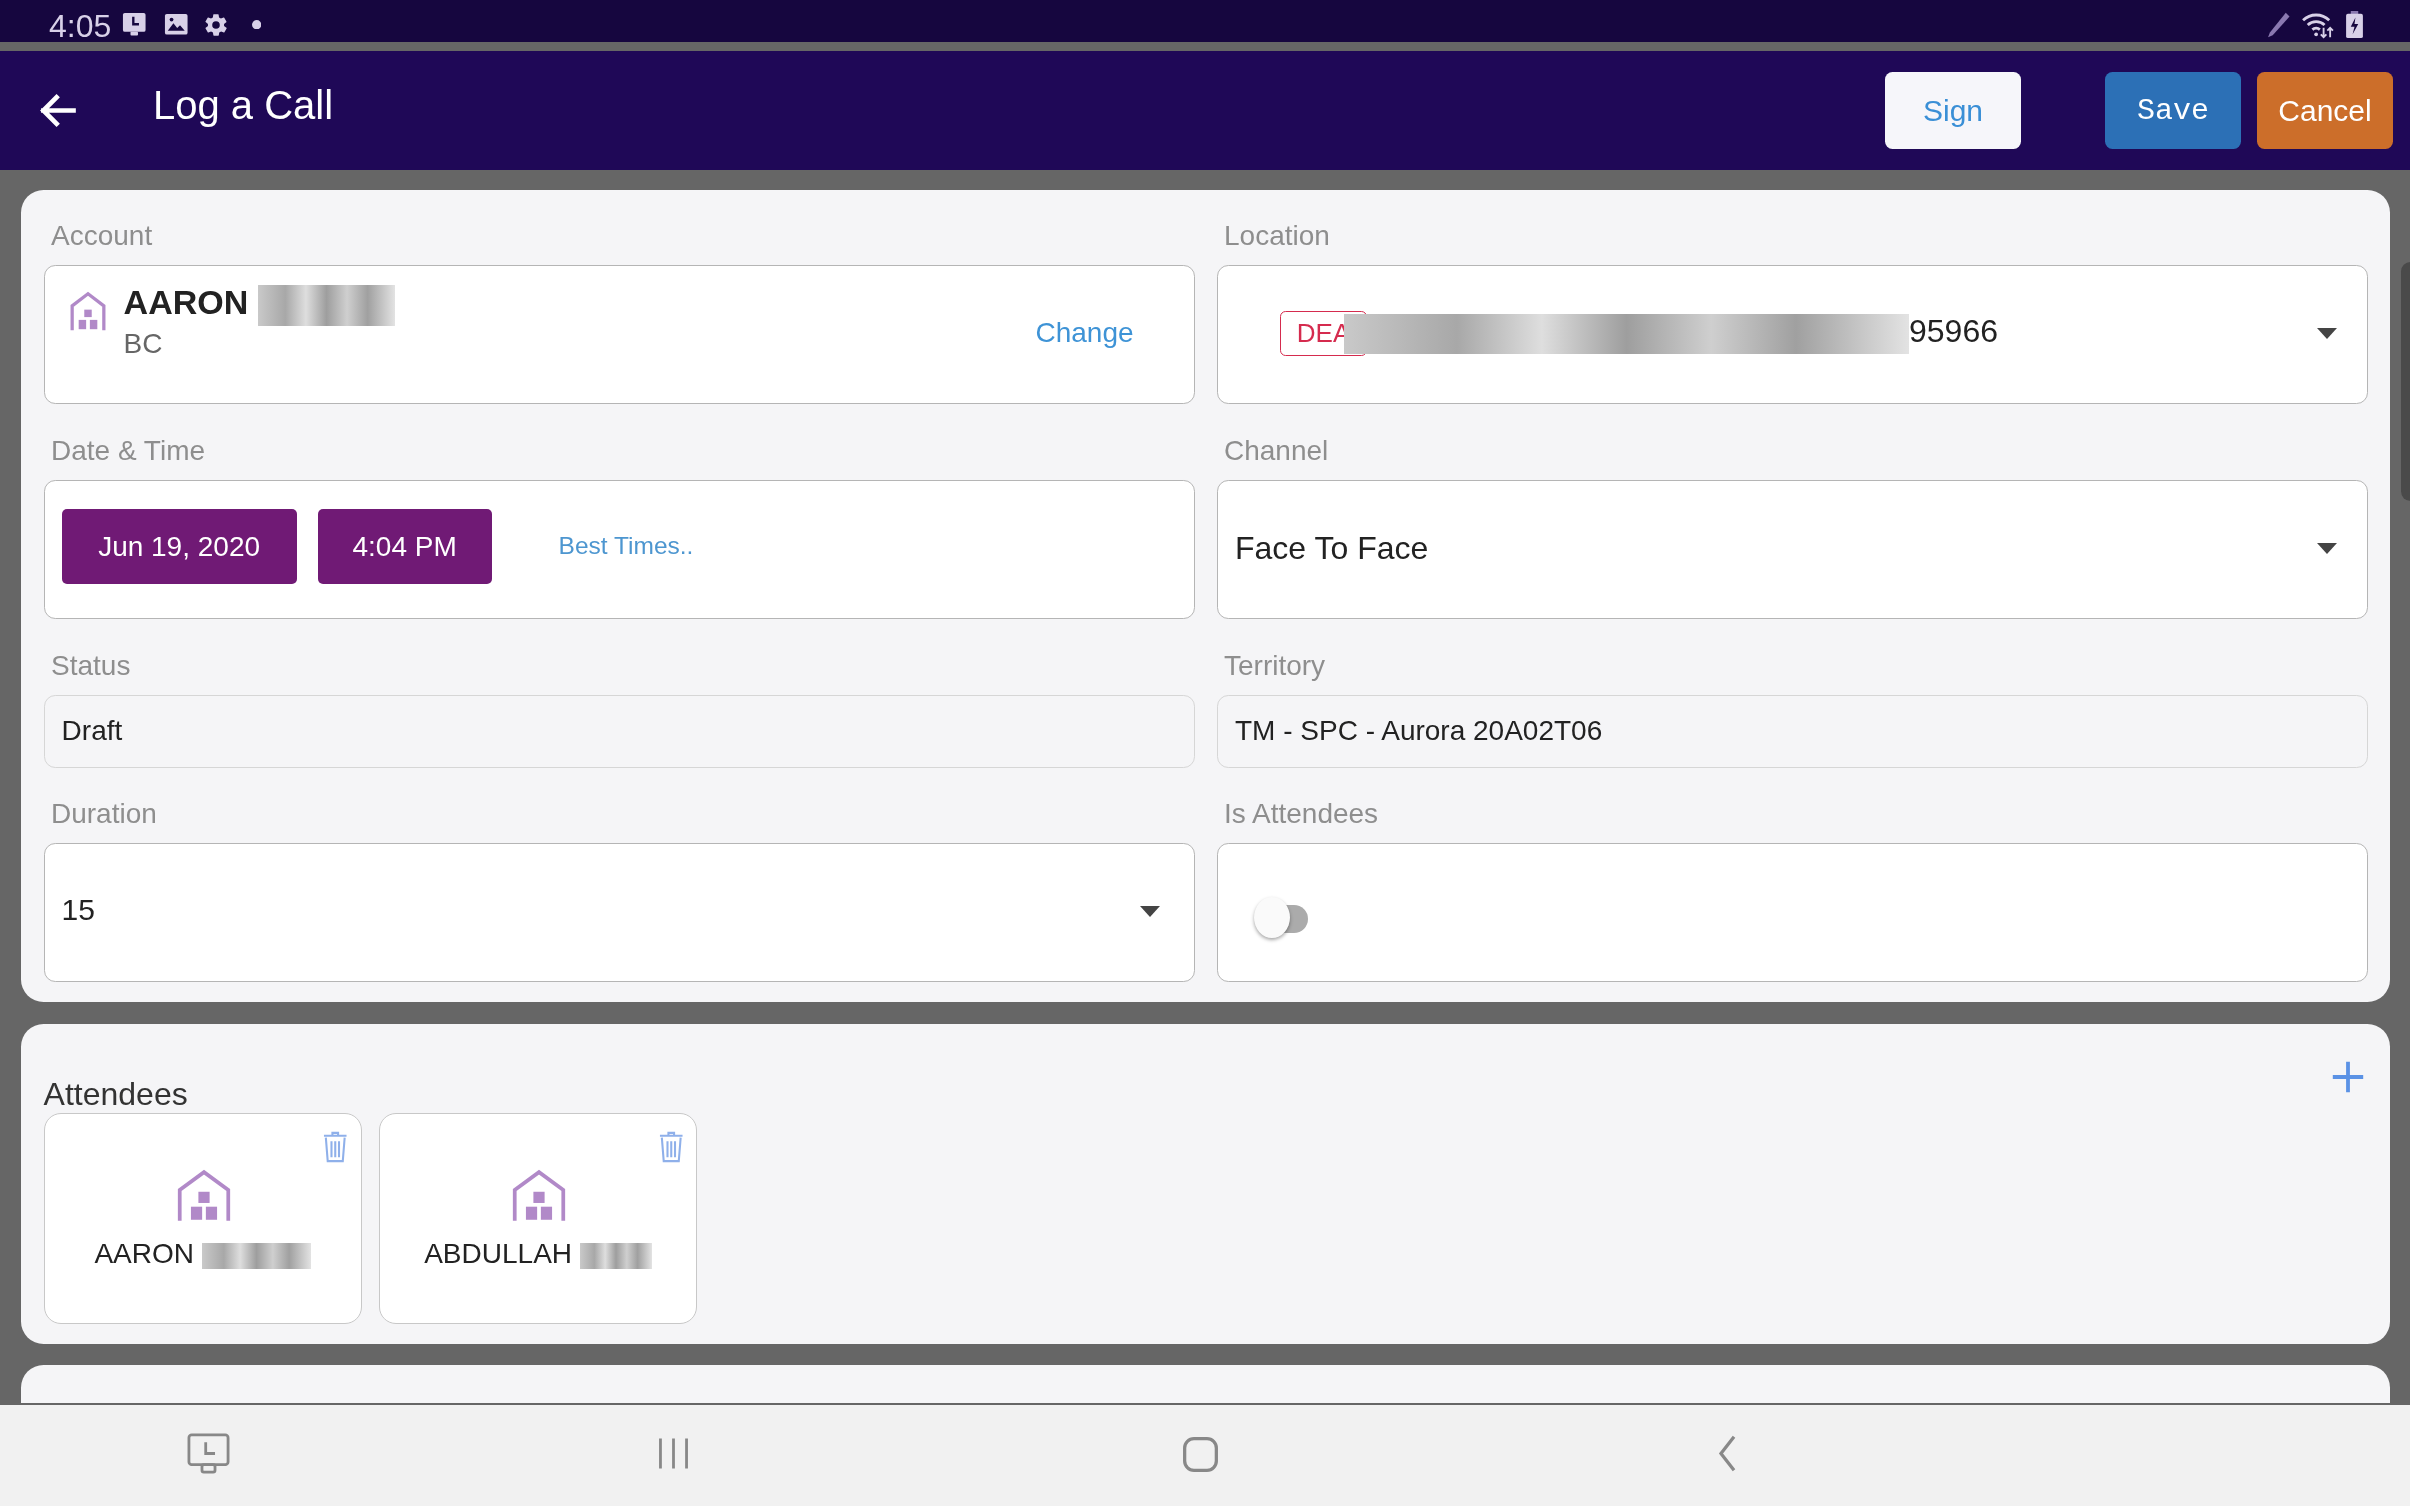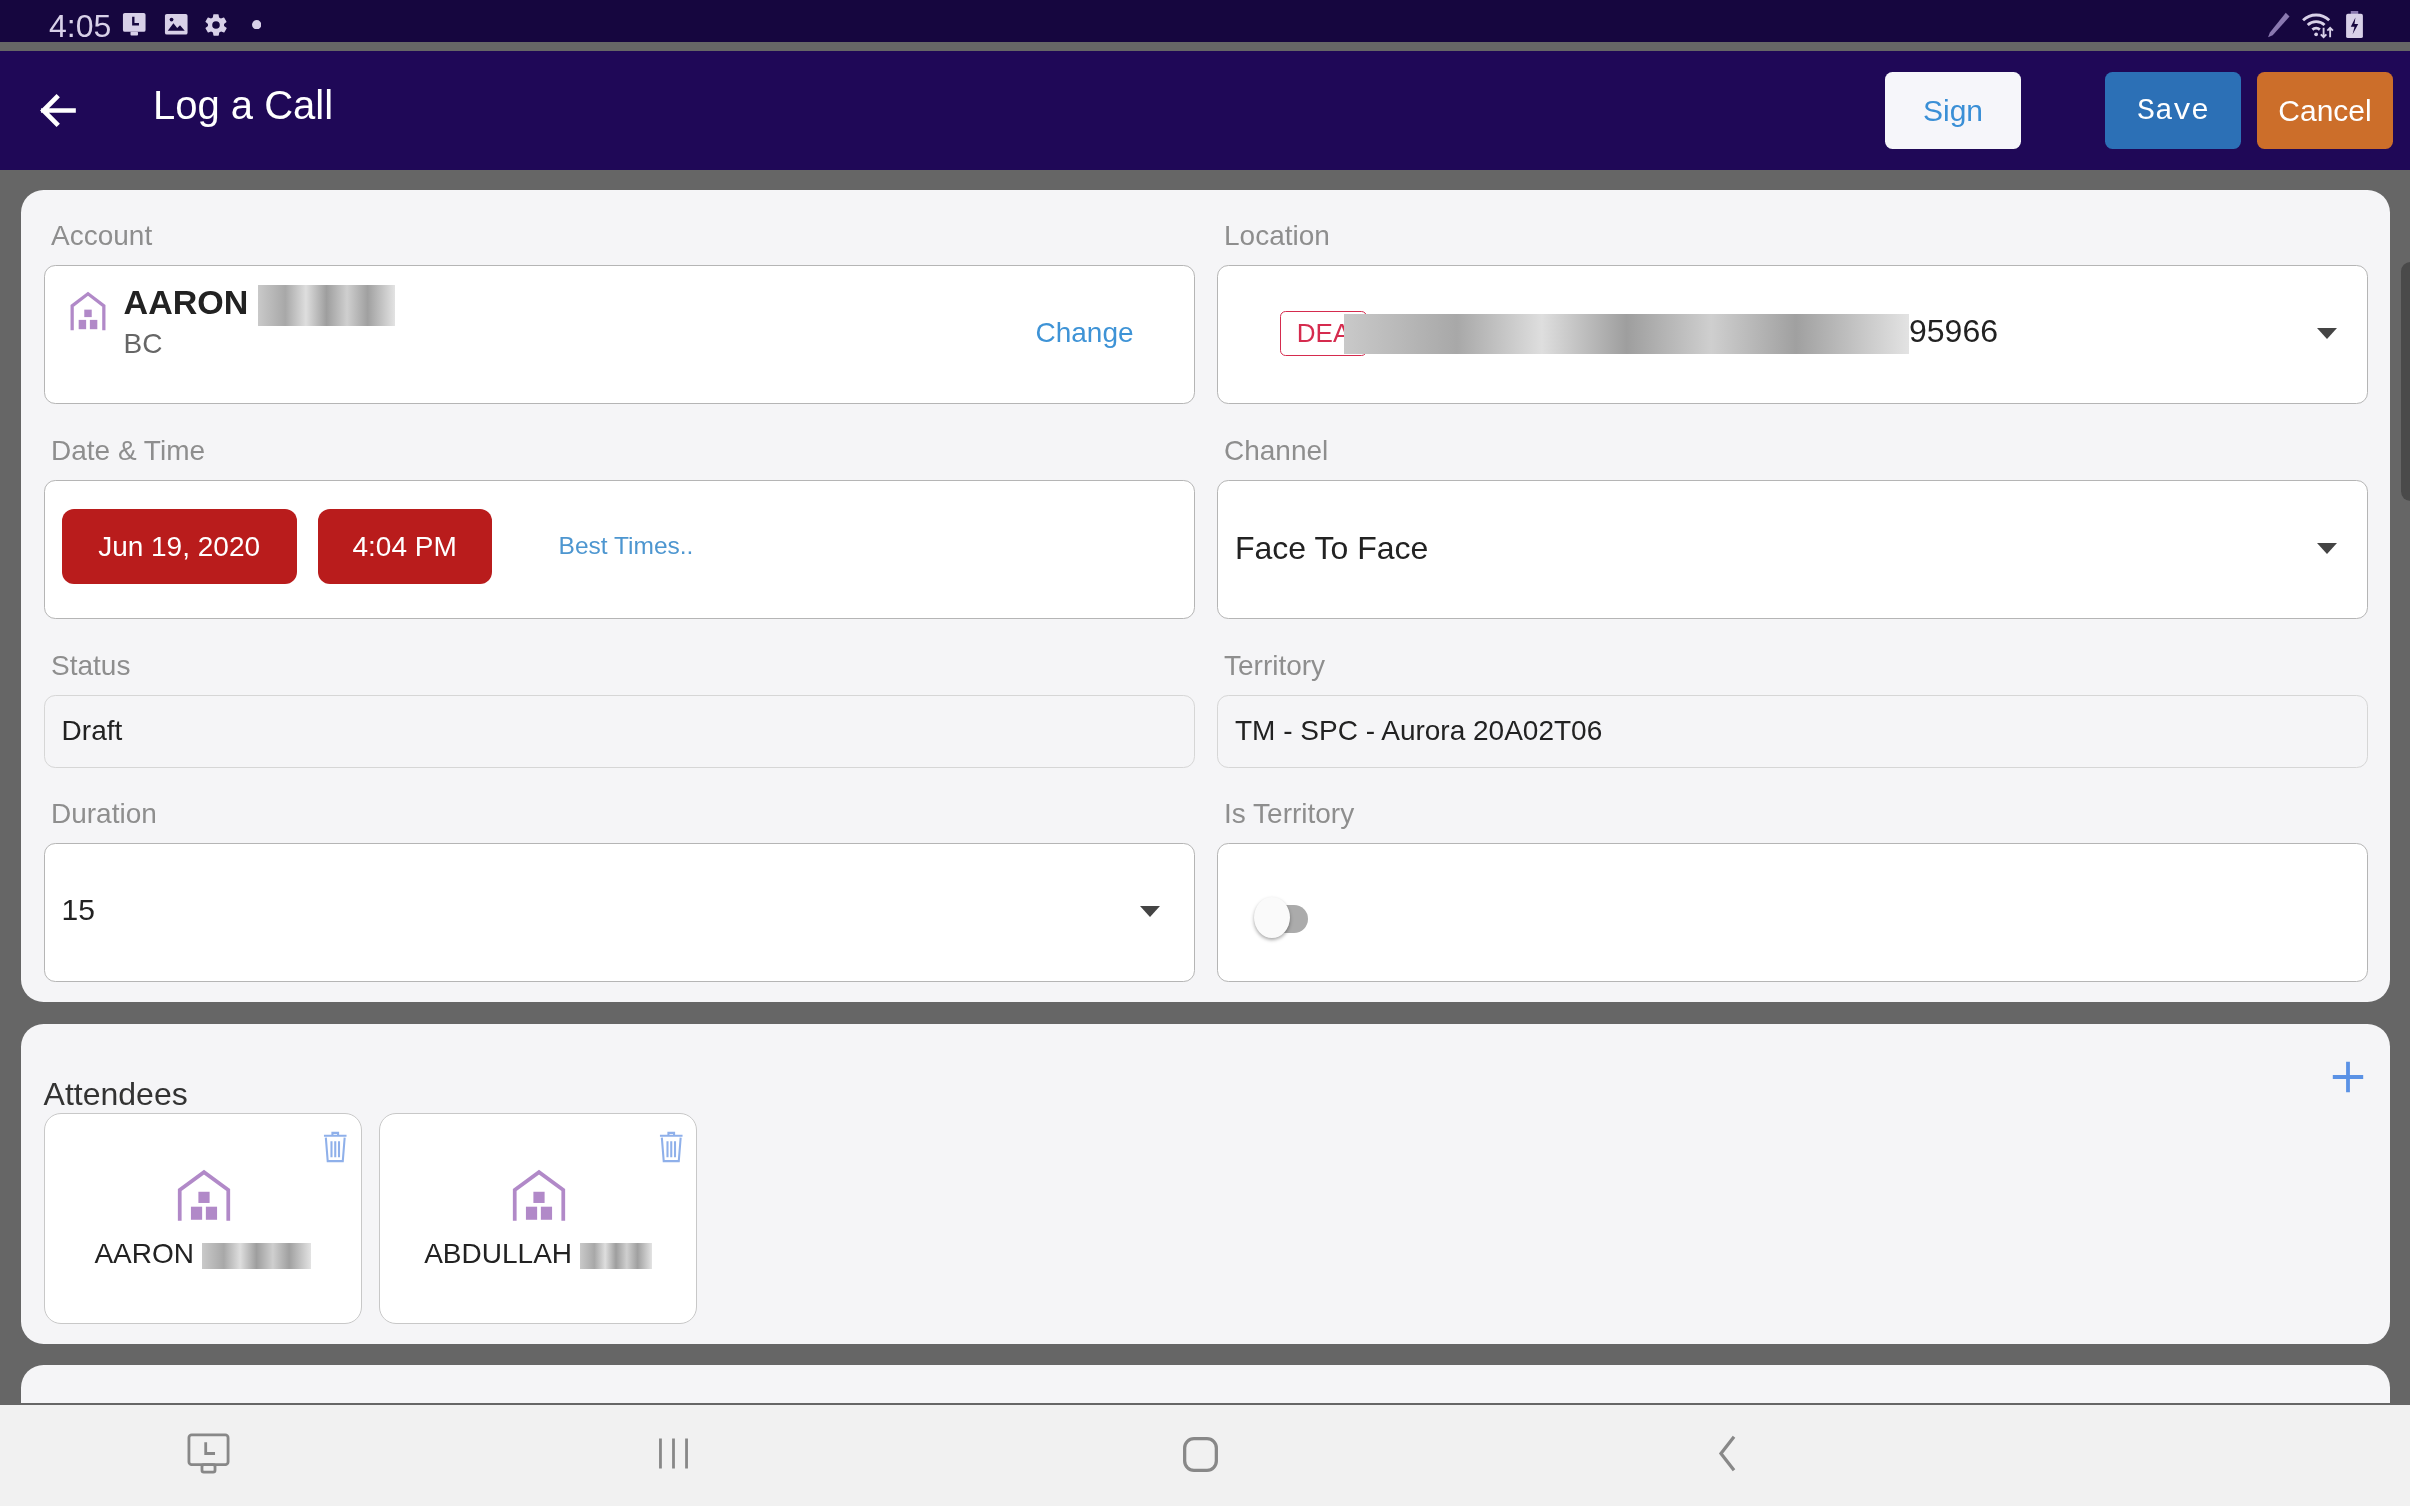--- a/index.html
+++ b/index.html
@@ -37,21 +37,21 @@
   .acct-icon { position: absolute; left: 24.5px; top: 24.5px; width: 38px; height: 41px; }
   .acct-name { position: absolute; left: 79px; top: 17px; font-size: 34px; font-weight: bold; color: #222; }
   .blur { display: inline-block; vertical-align: middle; background: linear-gradient(90deg,#c9c9c9,#a8a8a8 20%,#dedede 35%,#9e9e9e 50%,#cfcfcf 65%,#a0a0a0 80%,#e3e3e3); }
   .acct-sub { position: absolute; left: 79px; top: 62px; font-size: 28px; color: #666; }
   .change-link { position: absolute; right: 60px; top: 51px; font-size: 28px; color: #3e93d6; cursor: pointer; }
 
   .dea-badge { position: absolute; left: 17px; top: 45px; width: 87px; height: 45px; border: 1.9px solid #d52b4e; border-radius: 5.6px; color: #d52b4e; font-size: 26px; display: flex; align-items: center; justify-content: center; margin-left: 45px; }
   .loc-text { position: absolute; left: 126px; top: 47px; font-size: 32px; color: #222; }
   .caret { position: absolute; width: 0; height: 0; border-left: 10.4px solid transparent; border-right: 10.4px solid transparent; border-top: 11.3px solid #444; }
 
-  .pill-btn { position: absolute; top: 28px; height: 75px; background: #b91c1c; color: #fff; border-radius: 12px; font-size: 28px; display: flex; align-items: center; justify-content: center; cursor: pointer; }
+  .pill-btn { position: absolute; top: 28px; height: 75px; background: #701a75; color: #fff; border-radius: 5px; font-size: 28px; display: flex; align-items: center; justify-content: center; cursor: pointer; }
   .best-times { position: absolute; left: 514px; top: 51px; font-size: 24.5px; color: #4d96d0; cursor: pointer; }
 
   .val-text { position: absolute; left: 17px; font-size: 30px; color: #222; }
 
   .toggle { position: absolute; left: 36px; top: 53px; width: 56px; height: 41px; cursor: pointer; }
   .toggle .track { position: absolute; left: 9.4px; top: 7.5px; width: 45px; height: 28px; border-radius: 14px; background: #ababab; }
   .toggle .knob { position: absolute; left: 0; top: 0; width: 36px; height: 41px; border-radius: 50%; background: #fafafa; box-shadow: 0 1.9px 3.8px rgba(0,0,0,0.35); }
 
   .att-title { position: absolute; left: 22.6px; top: 52px; font-size: 32px; color: #333; }
   .add-btn { position: absolute; right: 22.6px; top: 34px; width: 38px; height: 38px; cursor: pointer; }
@@ -175,21 +175,21 @@
   <div class="field-box readonly col-r" style="top:505px;height:73px">
     <span class="val-text" style="top:19px;font-size:28px">TM - SPC - Aurora 20A02T06</span>
   </div>
 
   <span class="field-label" style="left:30px;top:608px">Duration</span>
   <div class="field-box col-l" style="top:653px;height:139px">
     <span class="val-text" style="top:49px;font-size:30px">15</span>
     <span class="caret" style="right:34px;top:62px"></span>
   </div>
 
-  <span class="field-label" style="left:1203px;top:608px">Is Territory</span>
+  <span class="field-label" style="left:1203px;top:608px">Is Attendees</span>
   <div class="field-box col-r" style="top:653px;height:139px">
     <div class="toggle">
       <div class="track"></div>
       <div class="knob"></div>
     </div>
   </div>
 </div>
 
 <div class="card card-att">
   <span class="att-title">Attendees</span>

